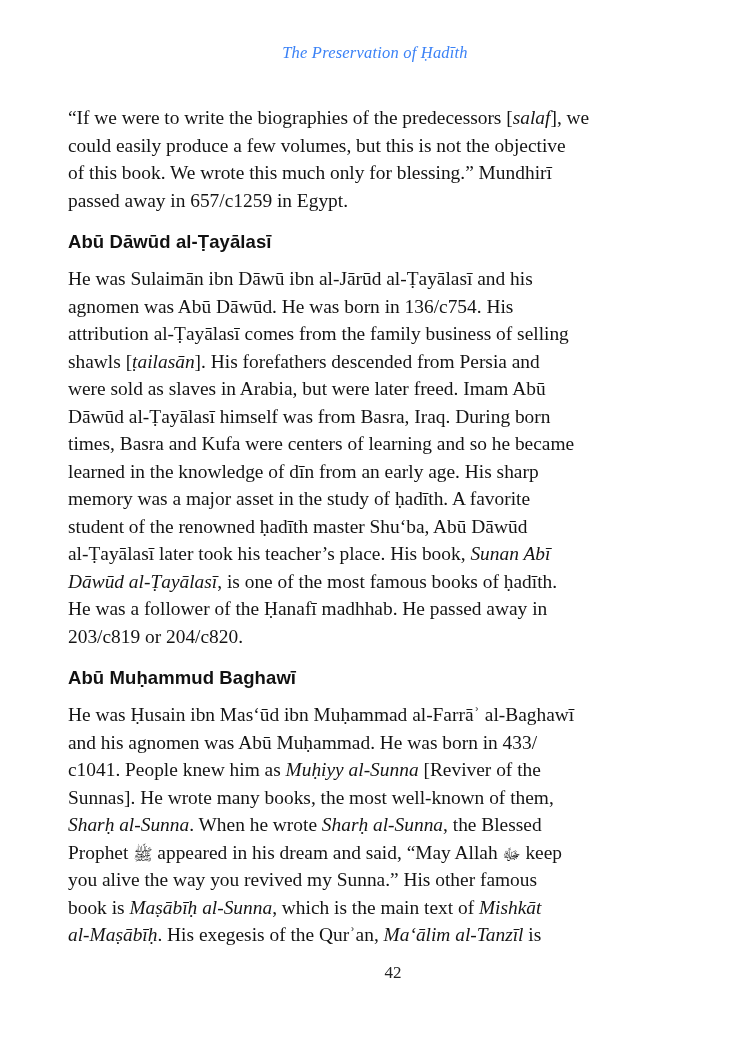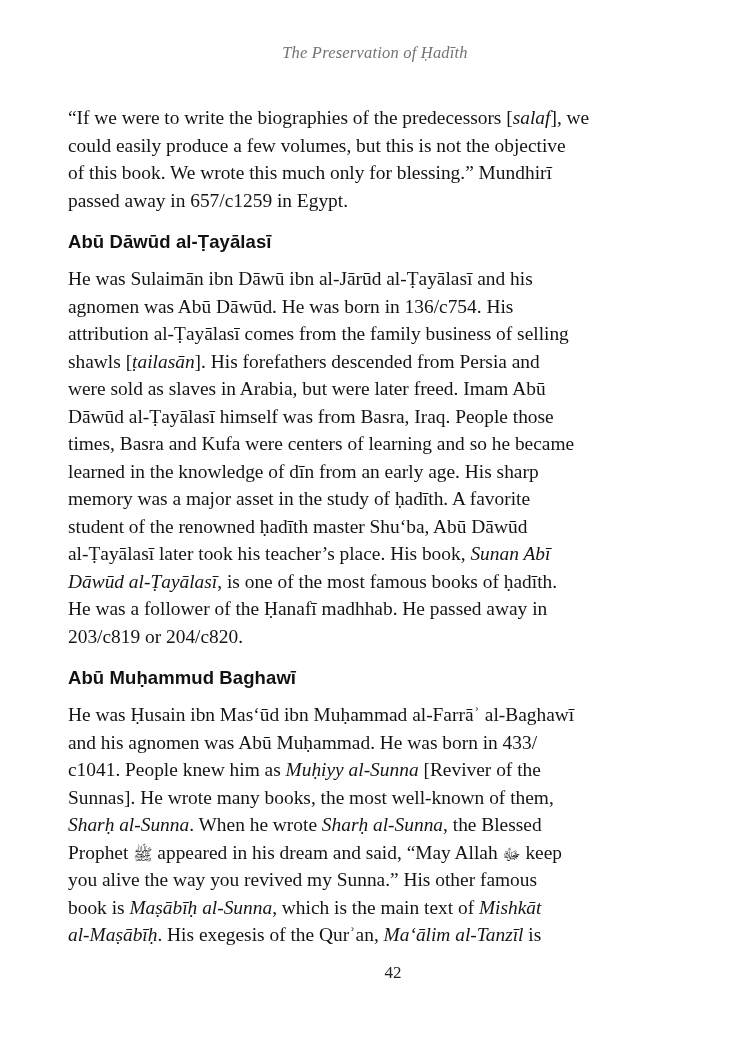--- a/index.html
+++ b/index.html
@@ -28,21 +28,21 @@
   
   .running-head {
     position: absolute;
     top: 43px;
     left: 0;
     width: 750px;
     text-align: center;
     font-style: italic;
     font-size: 16.5px;
     letter-spacing: 0.2px;
-    color: #737373;
+    color: #3b82f6;
   }
 
   
   .textblock {
     position: absolute;
     top: 104px;
     left: 68px;
     width: 614px;
   }
 
@@ -129,21 +129,21 @@
     <div class="h-gap-before"></div>
     <h2 class="heading">Abū Dāwūd al-Ṭayālasī</h2>
     <div class="h-gap-after"></div>
 
     <p class="body">
       <span class="ln">He was Sulaimān ibn Dāwū ibn al-Jārūd al-Ṭayālasī and his</span>
       <span class="ln">agnomen was Abū Dāwūd. He was born in 136/c754. His</span>
       <span class="ln">attribution al-Ṭayālasī comes from the family business of selling</span>
       <span class="ln"><span>shawls [</span><em>ṭailasān</em><span>]. His forefathers descended from Persia and</span></span>
       <span class="ln">were sold as slaves in Arabia, but were later freed. Imam Abū</span>
-      <span class="ln">Dāwūd al-Ṭayālasī himself was from Basra, Iraq. People those</span>
+      <span class="ln">Dāwūd al-Ṭayālasī himself was from Basra, Iraq. During born</span>
       <span class="ln">times, Basra and Kufa were centers of learning and so he became</span>
       <span class="ln">learned in the knowledge of dīn from an early age. His sharp</span>
       <span class="ln">memory was a major asset in the study of ḥadīth. A favorite</span>
       <span class="ln">student of the renowned ḥadīth master Shuʻba, Abū Dāwūd</span>
       <span class="ln"><span>al-Ṭayālasī later took his teacher’s place. His book, </span><em>Sunan Abī</em></span>
       <span class="ln"><em>Dāwūd al-Ṭayālasī</em><span>, is one of the most famous books of ḥadīth.</span></span>
       <span class="ln">He was a follower of the Ḥanafī madhhab. He passed away in</span>
       <span class="ln last">203/c819 or 204/c820.</span>
     </p>
 

